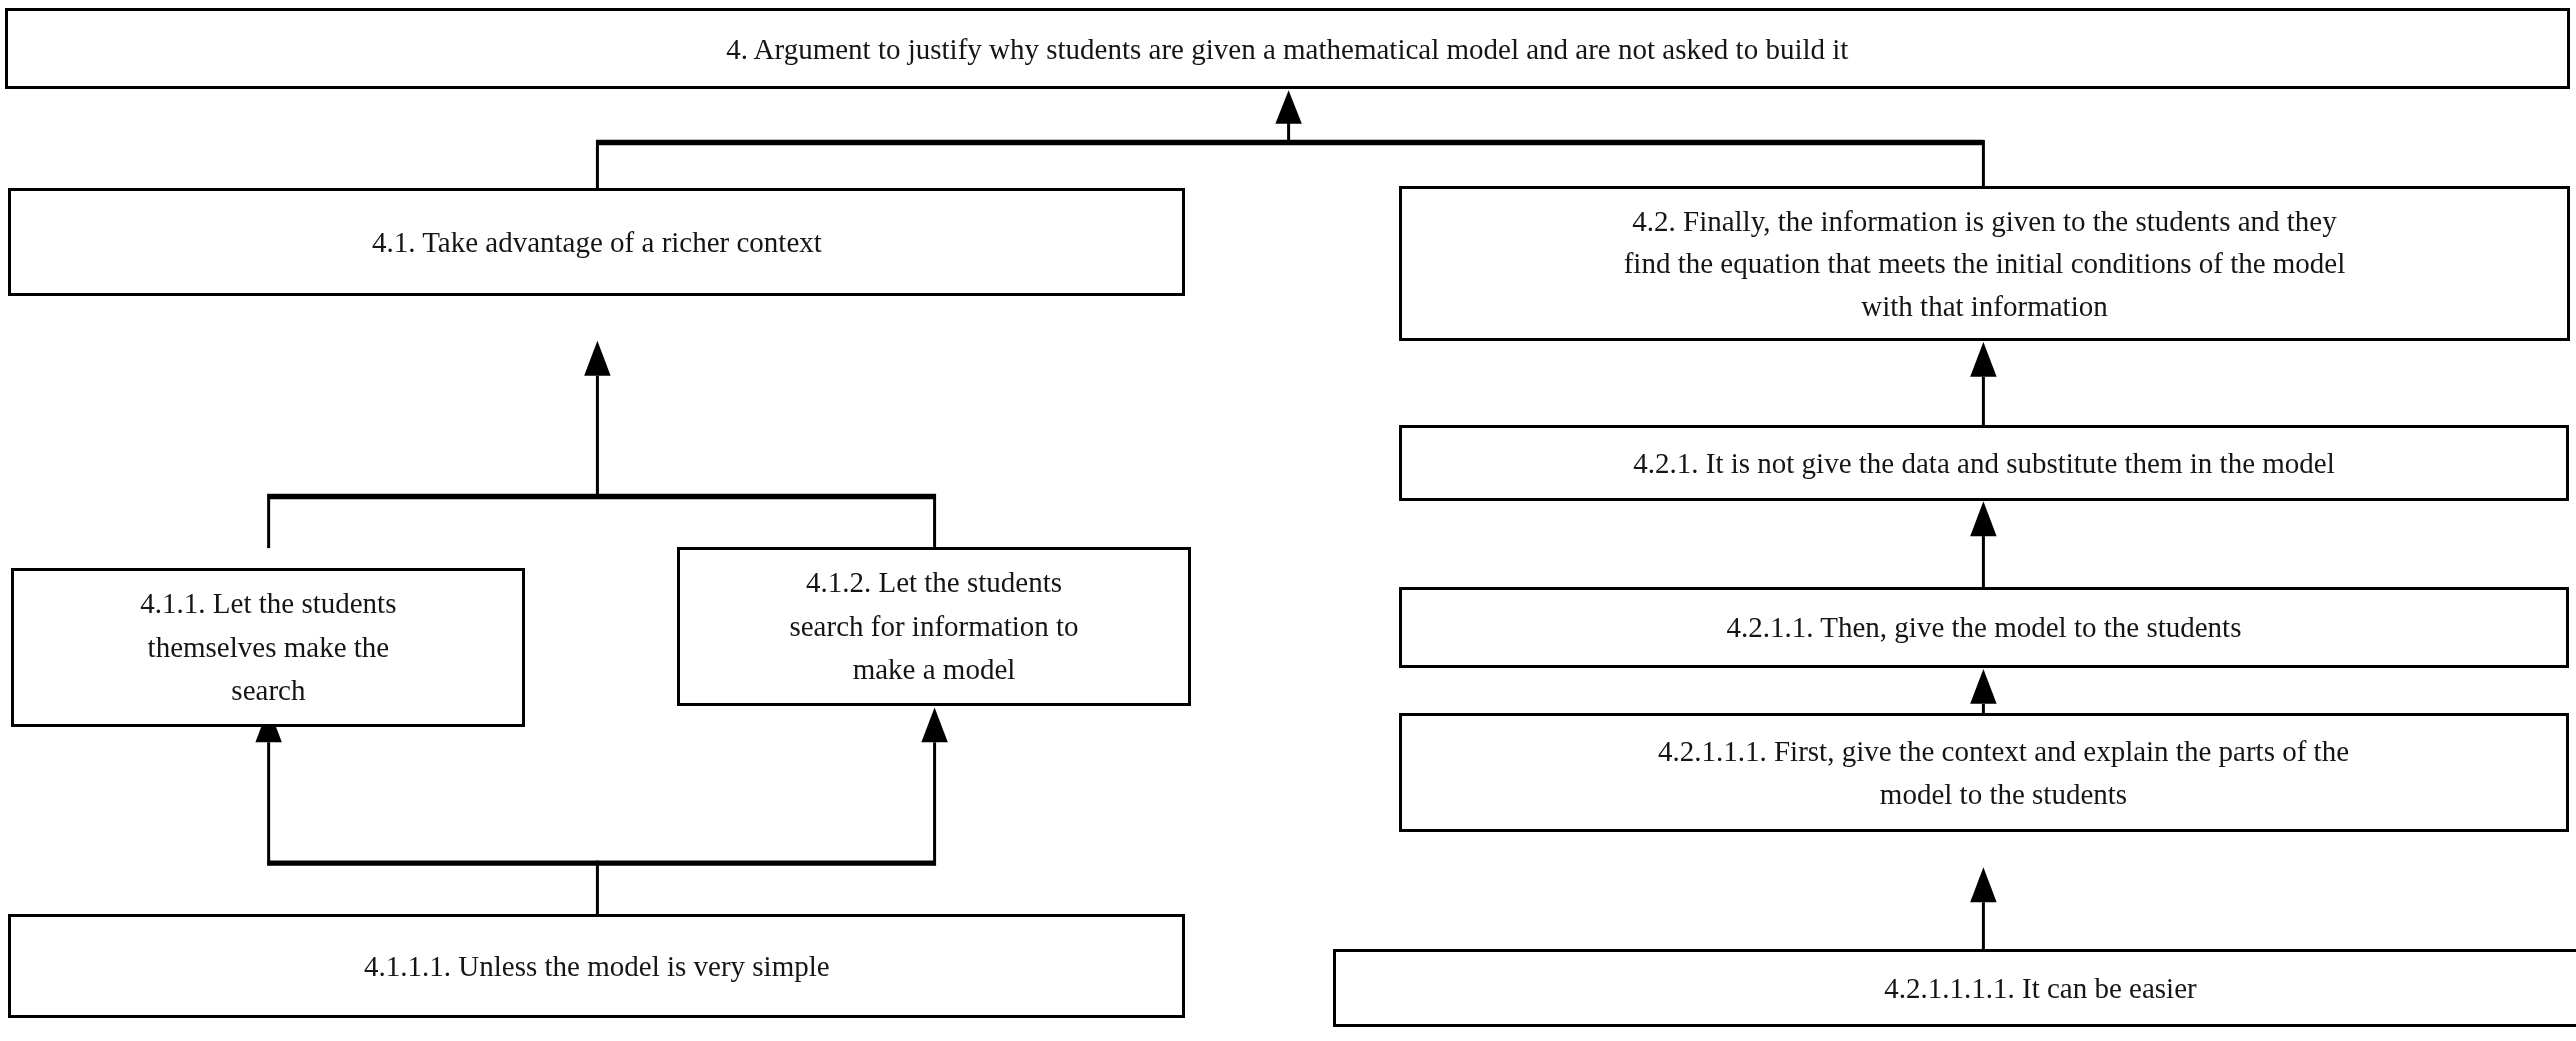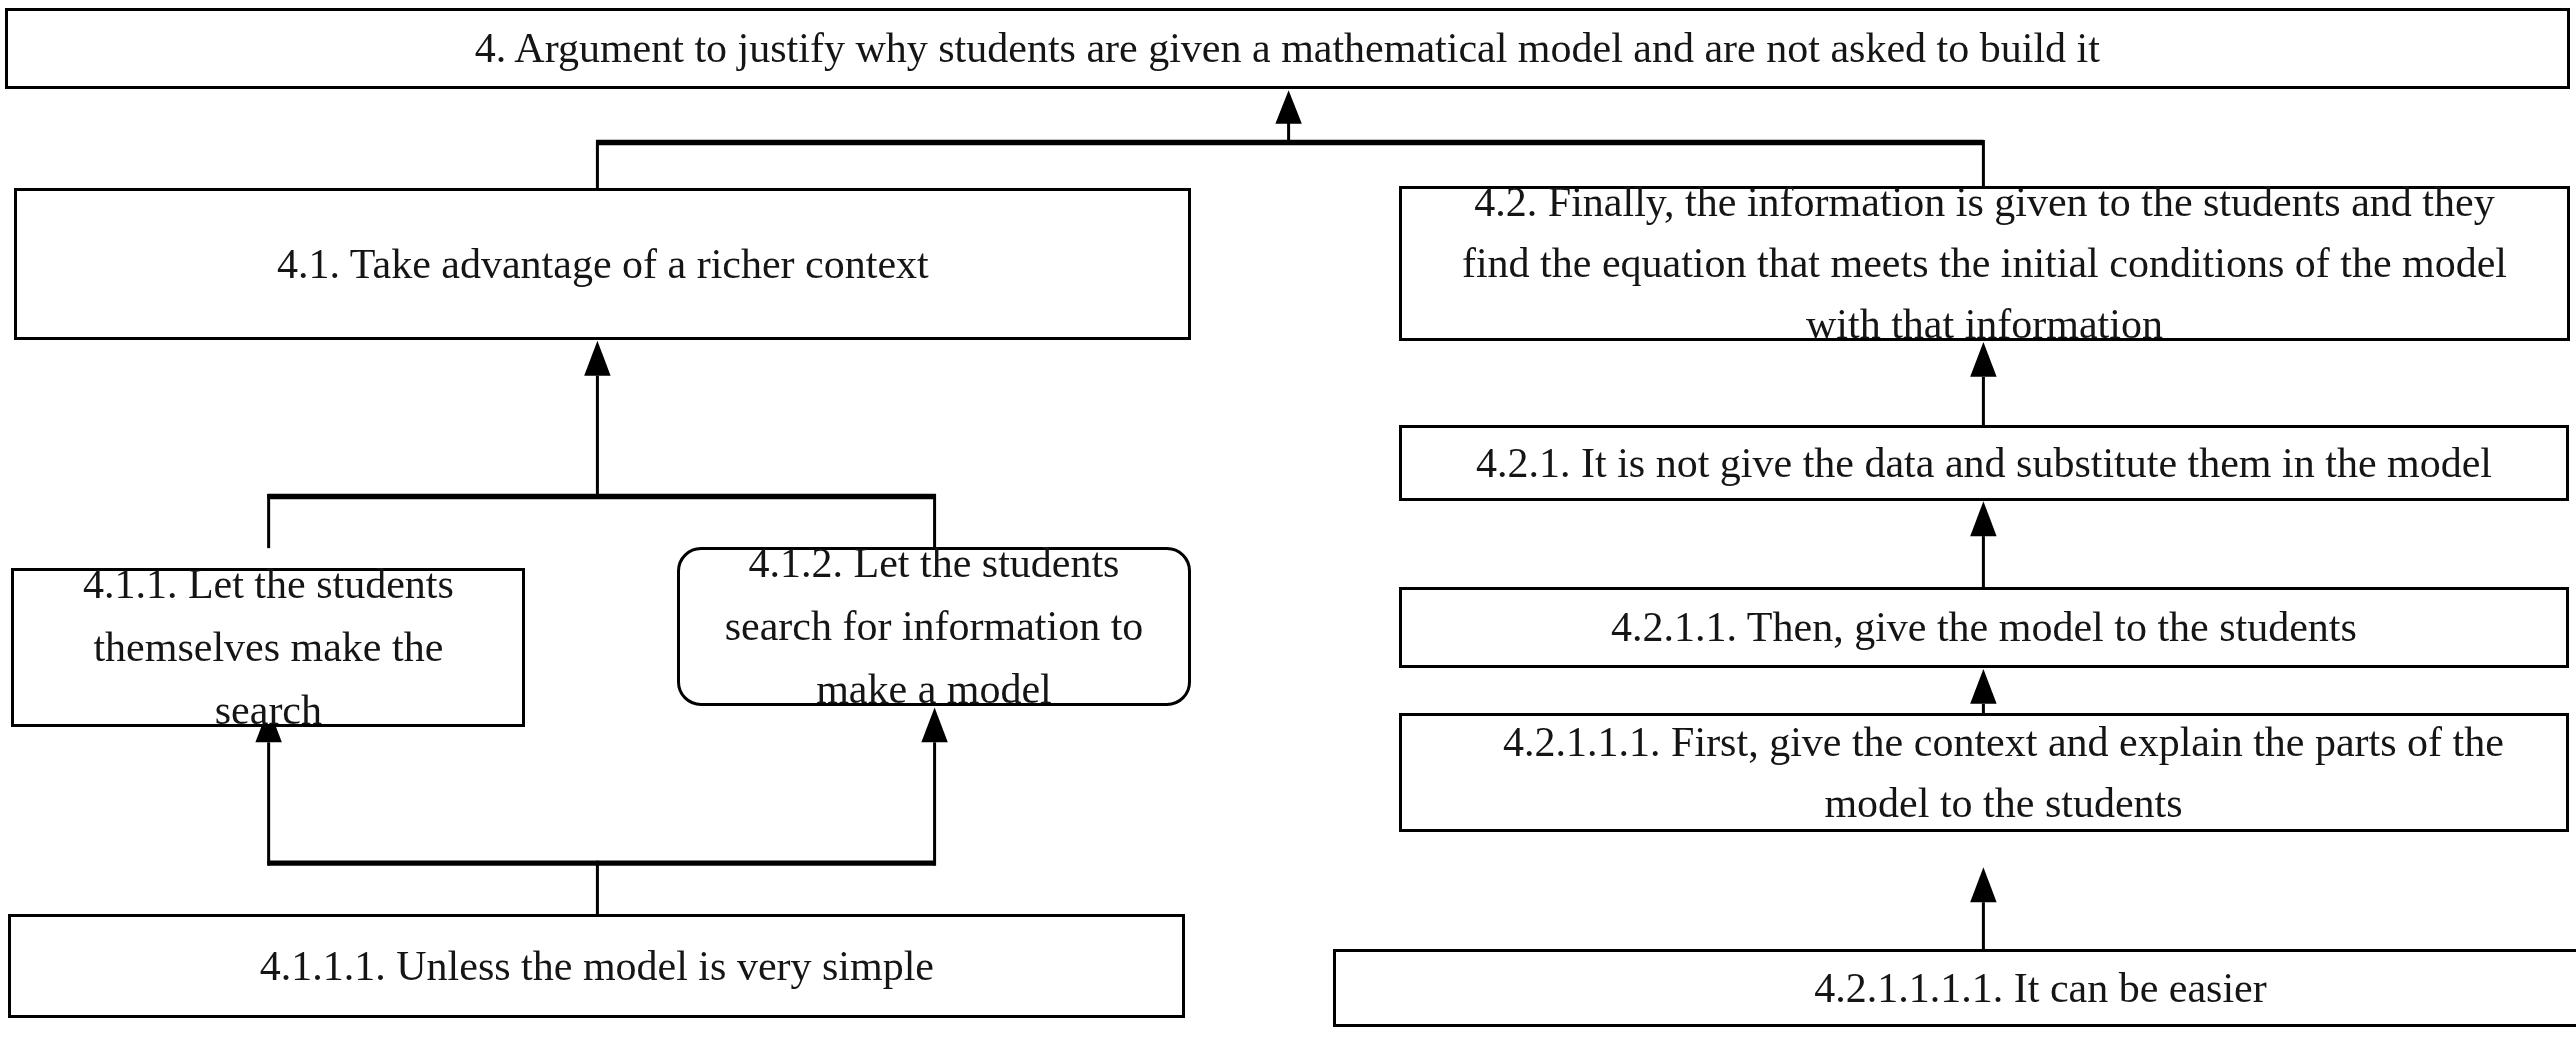--- a/index.html
+++ b/index.html
@@ -26,33 +26,33 @@
   .node {
     position: absolute;
     box-sizing: border-box;
     border: 3px solid #000000;
     background: #ffffff;
     display: flex;
     flex-direction: column;
     align-items: center;
     justify-content: center;
     text-align: center;
-    font-size: 42px;
+    font-size: 29px;
     line-height: 1.45;
   }
   .node .line {
     display: block;
     white-space: nowrap;
   }
   
   #n4            { left: 4.8px;    top: 8.4px;   width: 2565px; height: 81px; }
-  #n4_1          { left: 8.4px;   top: 188px;  width: 1177px; height: 152px; margin-left: 6px; }
+  #n4_1          { left: 8.4px;   top: 188px;  width: 1177px; height: 108px; }
   #n4_2          { left: 1399px; top: 186px;  width: 1171px; height: 155px; align-items: center; }
   #n4_1_1        { left: 11.4px;   top: 547px;  width: 514px;  height: 159px; line-height: 1.5; margin-top: 21px; }
-  #n4_1_2        { left: 677px; top: 547px;  width: 514px;  height: 159px; line-height: 1.5; border-radius: 24px; }
+  #n4_1_2        { left: 677px; top: 547px;  width: 514px;  height: 159px; line-height: 1.5; }
   #n4_1_1_1      { left: 8.4px;   top: 914px; width: 1177px; height: 104px; }
   #n4_2_1        { left: 1399px; top: 425px;  width: 1170px; height: 76px; }
   #n4_2_1_1      { left: 1399px; top: 587px;  width: 1170px; height: 81px; }
   #n4_2_1_1_1    { left: 1399px; top: 713px; width: 1170px; height: 119px; padding-left: 39px; }
   #n4_2_1_1_1_1  { left: 1333px; top: 949px; width: 1415px; height: 78px; }
   .shaft { stroke: #000000; stroke-width: 5; fill: none; }
   .trunk { stroke: #000000; stroke-width: 9; fill: none; }
   .head  { fill: #000000; stroke: none; }
 </style>
 </head>

